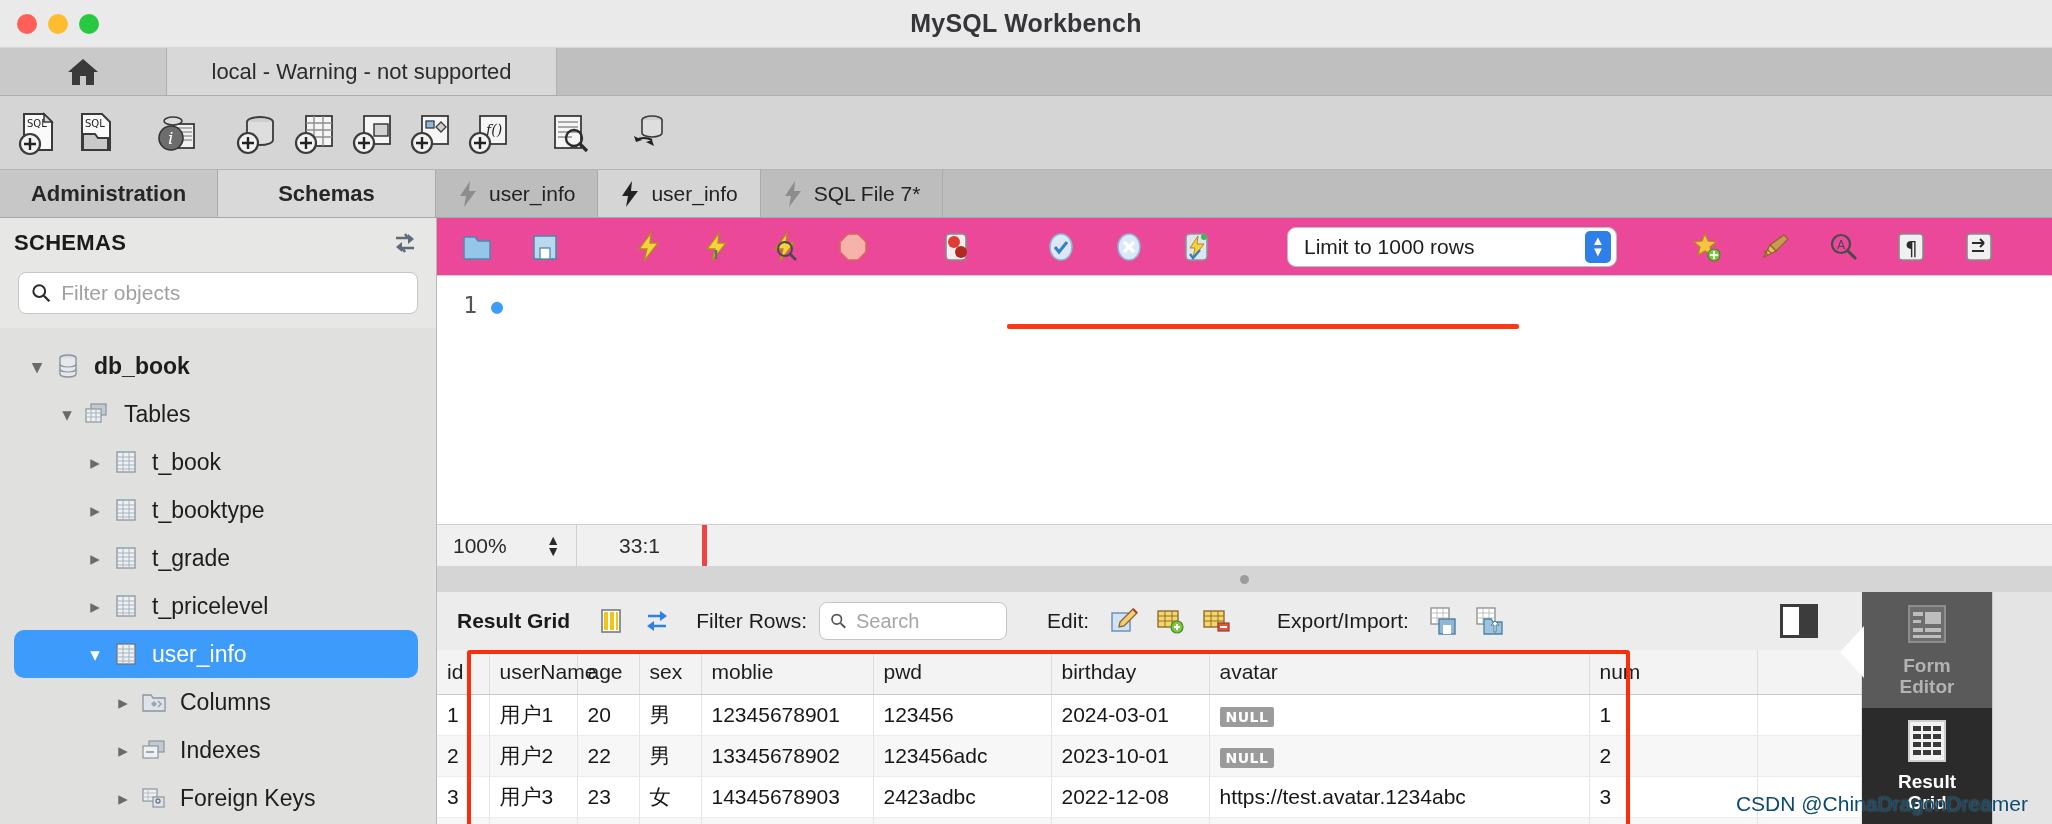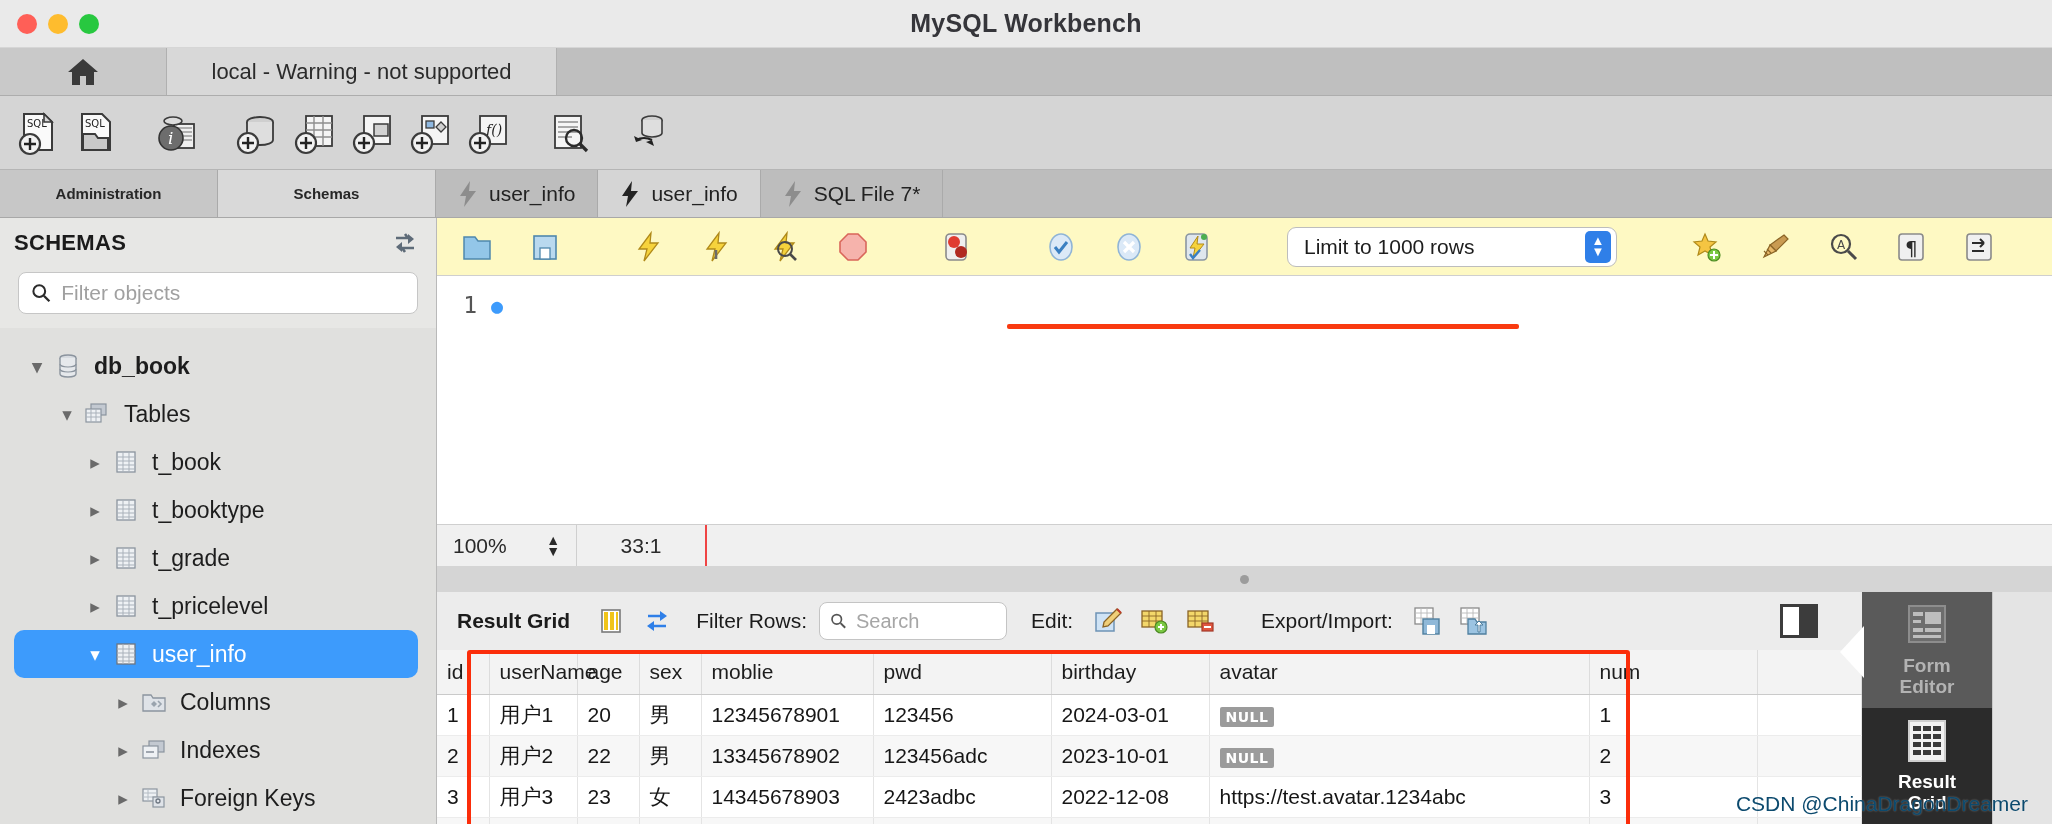--- a/index.html
+++ b/index.html
@@ -69,21 +69,21 @@
   
   .tabrow {
     height: 48px; width: 100%;
     background: #bdbdbd;
     display: flex; align-items: stretch;
     border-bottom: 1px solid #a8a8a8;
   }
   .side-tab {
     width: 218px;
     display: flex; align-items: center; justify-content: center;
-    font-size: 15px; font-weight: bold; color: #272727;
+    font-size: 22px; font-weight: bold; color: #272727;
     border-right: 1px solid #aaa;
   }
   .side-tab.inactive { background: #c7c7c7; }
   .side-tab.active { background: #d9d9d9; }
   .ed-tab {
     display: flex; align-items: center; gap: 11px;
     padding: 0 22px;
     font-size: 21px; color: #222;
     border-right: 1px solid #aaa;
   }
@@ -135,21 +135,21 @@
   .lvl0 { padding-left: 22px; font-weight: bold; }
   .lvl1 { padding-left: 52px; }
   .lvl2 { padding-left: 80px; }
   .lvl3 { padding-left: 108px; }
   .tnode.selected.lvl2 { padding-left: 66px; }
 
   
   .editor-col { flex: 1; display: flex; flex-direction: column; min-width: 0; position: relative; }
 
   .sql-toolbar {
-    height: 58px; background: #fef9c3;
+    height: 58px; background: #ec4899;
     display: flex; align-items: center; gap: 16px;
     padding-left: 14px;
     border-bottom: 1px solid #cfcfcf;
   }
   .stb { width: 52px; height: 46px; display:flex; align-items:center; justify-content:center; }
   .sep { width: 20px; }
   .limit-select {
     height: 40px; width: 330px;
     background: #fff; border: 1px solid #bdbdbd; border-radius: 9px;
     display: flex; align-items: center; justify-content: space-between;
@@ -177,21 +177,21 @@
     background: #f93a10; border-radius: 2px;
   }
 
   .sql-status {
     height: 42px; background: #f0f0f0; border-top: 1px solid #cfcfcf;
     display: flex; align-items: stretch; font-size: 21px; color: #2a2a2a;
   }
   .zoombox { width: 140px; display: flex; align-items: center; justify-content: space-between;
              padding: 0 16px; border-right: 1px solid #cfcfcf; }
   .posbox { width: 130px; display: flex; align-items: center; justify-content: center;
-            border-right: 2px solid #ef4444; }
+            border-right: 5px solid #ef4444; }
   .grip-row { height: 26px; background: #d5d5d5; display: flex; align-items: center; justify-content: center; }
   .grip-dot { width: 9px; height: 9px; border-radius: 50%; background: #9c9c9c; }
 
   
   .result-panel { flex: 1; display: flex; min-height: 0; }
   .result-main { flex: 1; display: flex; flex-direction: column; min-width: 0; background: #ececec; }
   .rg-toolbar {
     height: 58px; background: #ececec;
     display: flex; align-items: center; gap: 0; padding-left: 20px;
   }
@@ -694,21 +694,21 @@
             </svg>
           </div>
           <span class="rg-sub">Filter Rows:</span>
           <div class="search-box">
             <svg width="20" height="20" viewBox="0 0 20 20">
               <circle cx="8" cy="8" r="5.6" fill="none" stroke="#555" stroke-width="2"></circle>
               <path d="M12.5 12.5 l5.5 5.5" stroke="#555" stroke-width="2.4"></path>
             </svg>
             <input placeholder="Search" style="">
           </div>
-          <span class="rg-sub" style="margin-left:24px;">Edit:</span>
+          <span class="rg-sub" style="margin-left:40px;">Edit:</span>
           <div class="rg-icon">
             <svg width="30" height="28" viewBox="0 0 30 28">
               <rect x="3" y="6" width="18" height="18" fill="#cfe3f5" stroke="#6d93b5" stroke-width="1.5"></rect>
               <path d="M24 2 l4 4 l-13 13 l-5 1 l1 -5 z" fill="#f0cf78" stroke="#8a6426" stroke-width="1.3"></path>
               <path d="M24 2 l4 4" stroke="#c0392b" stroke-width="2"></path>
             </svg>
           </div>
           <div class="rg-icon">
             <svg width="30" height="28" viewBox="0 0 30 28">
               <rect x="3" y="4" width="20" height="16" fill="#f3d76a" stroke="#8a6426" stroke-width="1.3"></rect>

